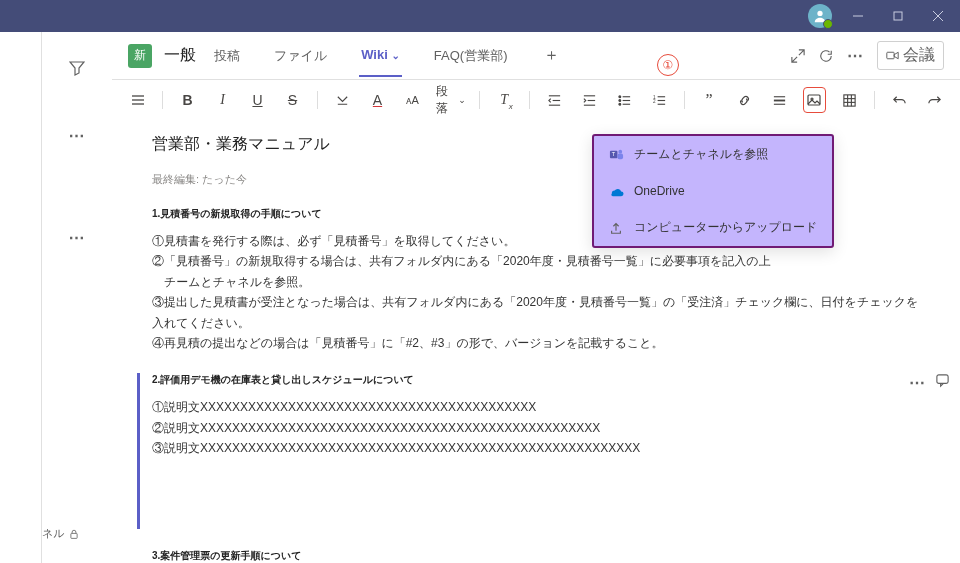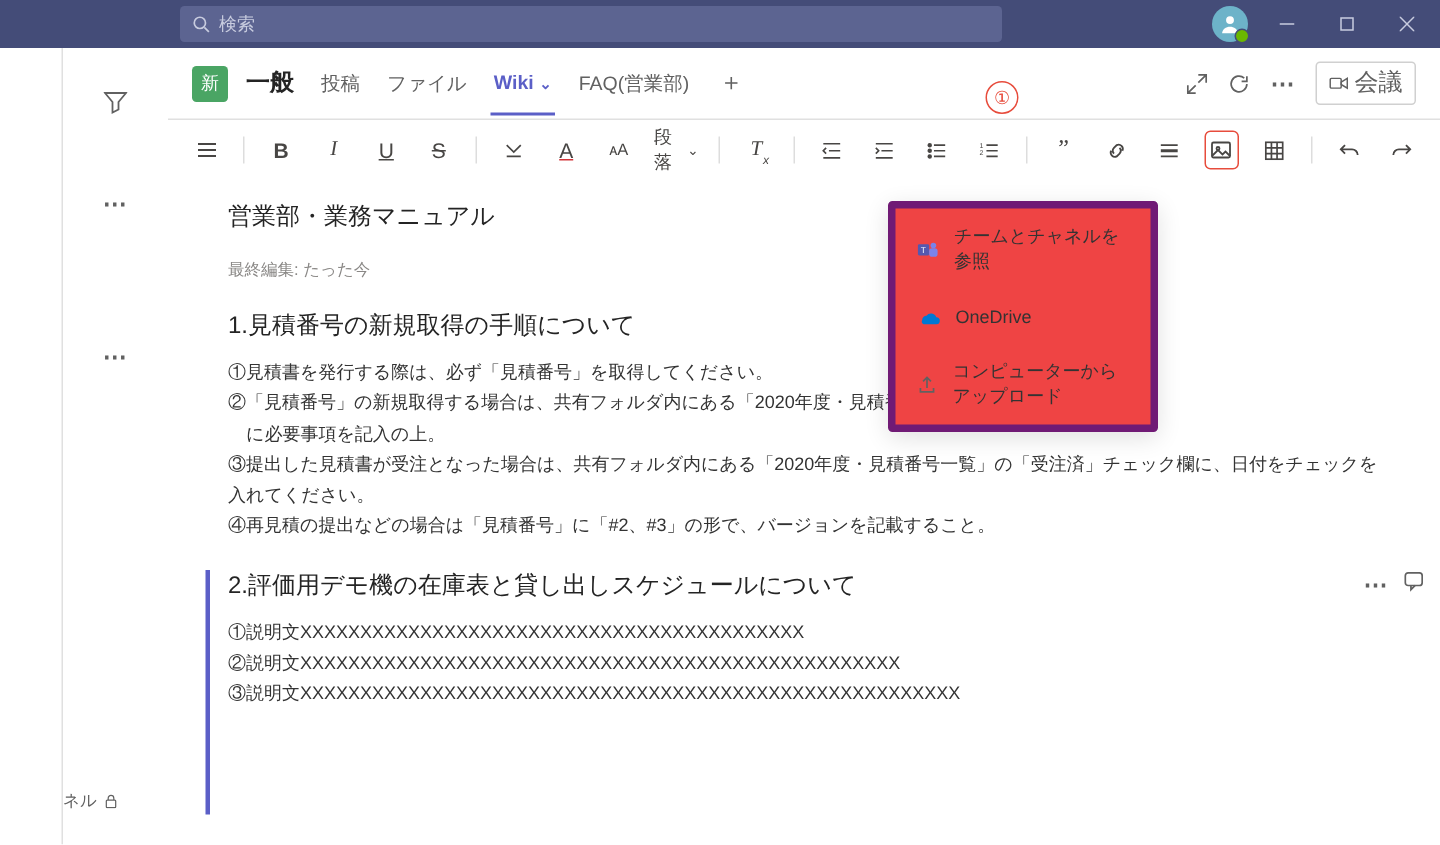--- a/index.html
+++ b/index.html
@@ -13,61 +13,54 @@
 .win-btn{width:28px;display:flex;align-items:center;justify-content:center;color:#c8ccdf}
 .app-body{display:flex;height:531px}
 .left-rail{width:42px;border-right:1px solid #e0e0e0}
 .left-panel{width:70px;position:relative}
 .filter-icon{position:absolute;top:28px;left:50%;transform:translateX(-50%);color:#616161}
 .more-dots{position:absolute;left:50%;transform:translateX(-50%);color:#616161;font-size:16px;font-weight:bold;letter-spacing:1px}
 .lp-bottom{position:absolute;bottom:22px;left:0;font-size:11px;color:#616161;display:flex;align-items:center;gap:4px}
 .main{flex:1;display:flex;flex-direction:column;min-width:0}
 .channel-header{height:48px;display:flex;align-items:center;padding:0 16px;border-bottom:1px solid #e0e0e0;gap:4px}
 .team-badge{width:24px;height:24px;background:#4aa564;color:#fff;display:flex;align-items:center;justify-content:center;font-size:12px;border-radius:3px;margin-right:8px}
-.channel-name{font-size:16px;font-weight:700;margin-right:12px}
-.tabs{display:flex;gap:14px;font-size:13px;color:#616161}
+.channel-name{font-size:16px;font-weight:400;margin-right:12px}
+.tabs{display:flex;gap:30px;font-size:13px;color:#616161}
 .tab{padding:0 2px 12px;cursor:pointer;margin-top:12px}
 .tab.active{color:#5b5fc7;border-bottom:2px solid #5b5fc7;font-weight:600}
 .tab-add{color:#616161;font-size:16px;margin-left:4px;margin-top:10px}
 .hdr-right{margin-left:auto;display:flex;align-items:center;gap:14px;color:#616161}
 .meet-btn{border:1px solid #d0d0d0;border-radius:3px;padding:3px 8px;font-size:16px;display:flex;align-items:center;gap:4px}
 .fmt-bar{height:40px;display:flex;align-items:center;padding:0 14px;gap:12px;color:#484644;position:relative}
 .fmt-bar .sep{width:1px;height:18px;background:#ddd;margin:0 1px}
 .fmt-btn{width:26px;height:26px;display:flex;align-items:center;justify-content:center;border-radius:3px;font-size:14px}
 .fmt-btn.bold{font-weight:700}
 .fmt-btn.ital{font-style:italic;font-family:serif}
 .fmt-btn.und{text-decoration:underline}
 .fmt-btn.strike{text-decoration:line-through}
 .fmt-btn svg{display:block}
 .fmt-text{font-size:12px;display:flex;align-items:center;gap:2px}
 .image-btn{border:1.5px solid #e74c3c;border-radius:4px}
 .callout{position:absolute;top:54px;left:668px;transform:translateX(-50%);width:22px;height:22px;border:1.5px solid #e74c3c;border-radius:50%;display:flex;align-items:center;justify-content:center;color:#e74c3c;font-size:12px;background:#fff}
 .content{flex:1;overflow:auto;padding:8px 40px 20px 40px;position:relative}
 .page-title{font-size:16px;font-weight:400;margin-top:6px}
 .page-sub{font-size:11px;color:#8a8886;margin-top:17px}
 .section{margin-top:20px}
-.sec-title{font-size:16px;font-weight:400}
+.sec-title{font-size:10px;font-weight:700}
 .sec-body{font-size:12px;color:#333;margin-top:10px;line-height:1.7}
 .active-sec{border-left:3px solid #5b5fc7;padding-left:12px;margin-left:-15px;position:relative}
 .sec-actions{position:absolute;right:-30px;top:0;display:flex;gap:10px;color:#616161}
-.dropdown{position:absolute;top:134px;left:592px;width:180px;background:#ef4444;border:5px solid #701a75;box-shadow:0 4px 16px rgba(0,0,0,0.12);border-radius:3px;z-index:10}
+.dropdown{position:absolute;top:134px;left:592px;width:242px;background:#c4b5fd;border:2px solid #701a75;box-shadow:0 4px 16px rgba(0,0,0,0.12);border-radius:3px;z-index:10}
 .dd-item{display:flex;align-items:center;gap:10px;padding:10px 14px;font-size:12px;color:#333}
 .dd-icon{width:16px;height:16px;display:flex;align-items:center;justify-content:center}
 </style>
 </head>
 <body>
 
 <div class="titlebar">
-  <div class="search-box">
-    <svg width="12" height="12" viewBox="0 0 16 16" fill="none" stroke="#c8ccdf" stroke-width="1.5">
-        <circle cx="7" cy="7" r="5"></circle>
-        <line x1="11" y1="11" x2="15" y2="15"></line>
-      </svg>
-    <span>検索</span>
-  </div>
   <div class="titlebar-right">
     <div class="avatar">
       <svg width="14" height="14" viewBox="0 0 16 16" fill="#fff">
           <circle cx="8" cy="5" r="3"></circle>
           <path d="M2 15c0-3 3-5 6-5s6 2 6 5"></path>
         </svg>
     </div>
     <div class="win-btn">
         <svg width="10" height="10">
           <line x1="0" y1="5" x2="10" y2="5" stroke="#c8ccdf" stroke-width="1"></line>
@@ -277,21 +270,21 @@
 
     <div class="content">
       <div class="page-title">営業部・業務マニュアル</div>
       <div class="page-sub">最終編集: たった今</div>
 
       <div class="section">
         <div class="sec-title">1.見積番号の新規取得の手順について</div>
         <div class="sec-body">
           <div>①見積書を発行する際は、必ず「見積番号」を取得してください。</div>
           <div>②「見積番号」の新規取得する場合は、共有フォルダ内にある「2020年度・見積番号一覧」に必要事項を記入の上</div>
-          <div>　に必要事項を記入の上。</div>
+          <div>　チームとチャネルを参照。</div>
           <div>③提出した見積書が受注となった場合は、共有フォルダ内にある「2020年度・見積番号一覧」の「受注済」チェック欄に、日付をチェックを入れてください。</div>
           <div>④再見積の提出などの場合は「見積番号」に「#2、#3」の形で、バージョンを記載すること。</div>
         </div>
       </div>
 
       <div class="section active-sec">
         <div class="sec-actions">
           <span style="font-weight:bold">⋯</span>
           <svg width="15" height="15" viewBox="0 0 16 16" fill="none" stroke="#616161" stroke-width="1.2">
               <rect x="2" y="2" width="12" height="9" rx="2"></rect>

